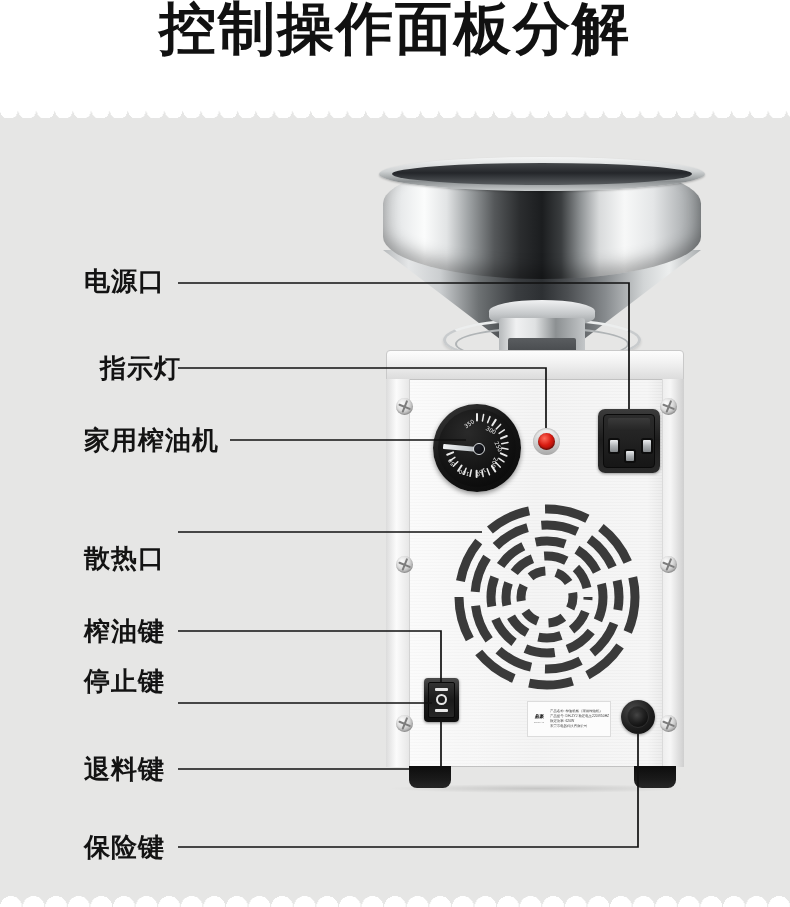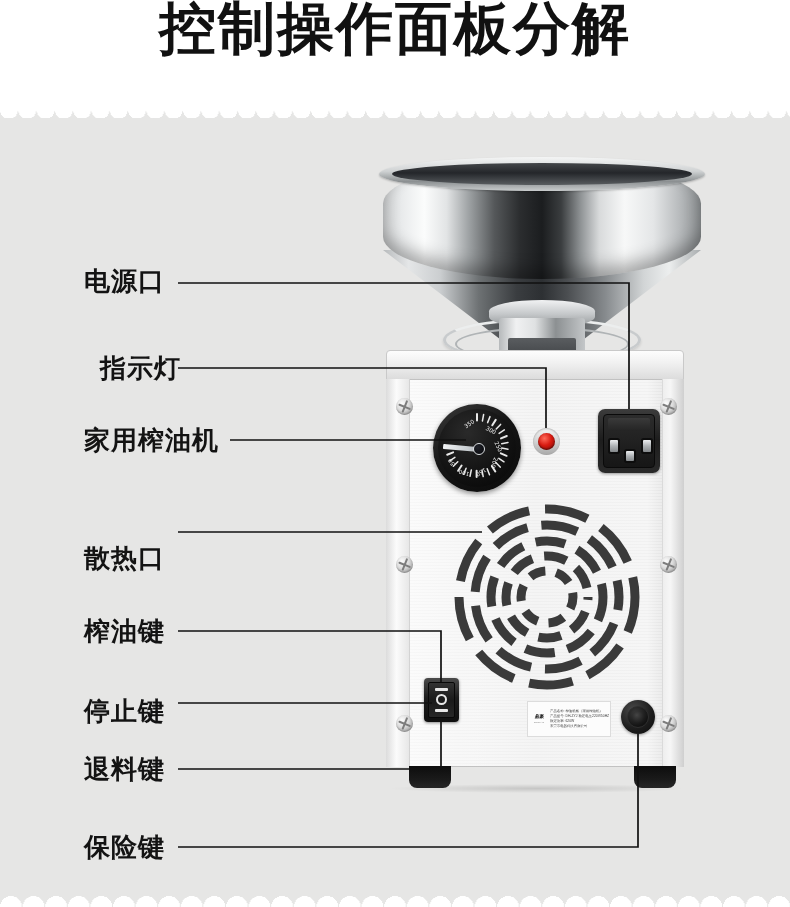--- a/index.html
+++ b/index.html
@@ -596,17 +596,17 @@
 
       <path d="M 178 847 L 638 847 L 638 734"></path>
     </g>
   </svg>
 
   <div class="callout" style="left:84px; top:268px;">电源口</div>
   <div class="callout" style="left:100px; top:355px;">指示灯</div>
   <div class="callout" style="left:84px; top:427px;">家用榨油机</div>
   <div class="callout" style="left:84px; top:519px;margin-top:26px;">散热口</div>
   <div class="callout" style="left:84px; top:618px;">榨油键</div>
-  <div class="callout" style="left:84px; top:698px;">停止键</div>
+  <div class="callout" style="left:84px; top:668px;">停止键</div>
   <div class="callout" style="left:84px; top:756px;">退料键</div>
   <div class="callout" style="left:84px; top:834px;">保险键</div>
 
 </div>
 
 </body></html>

